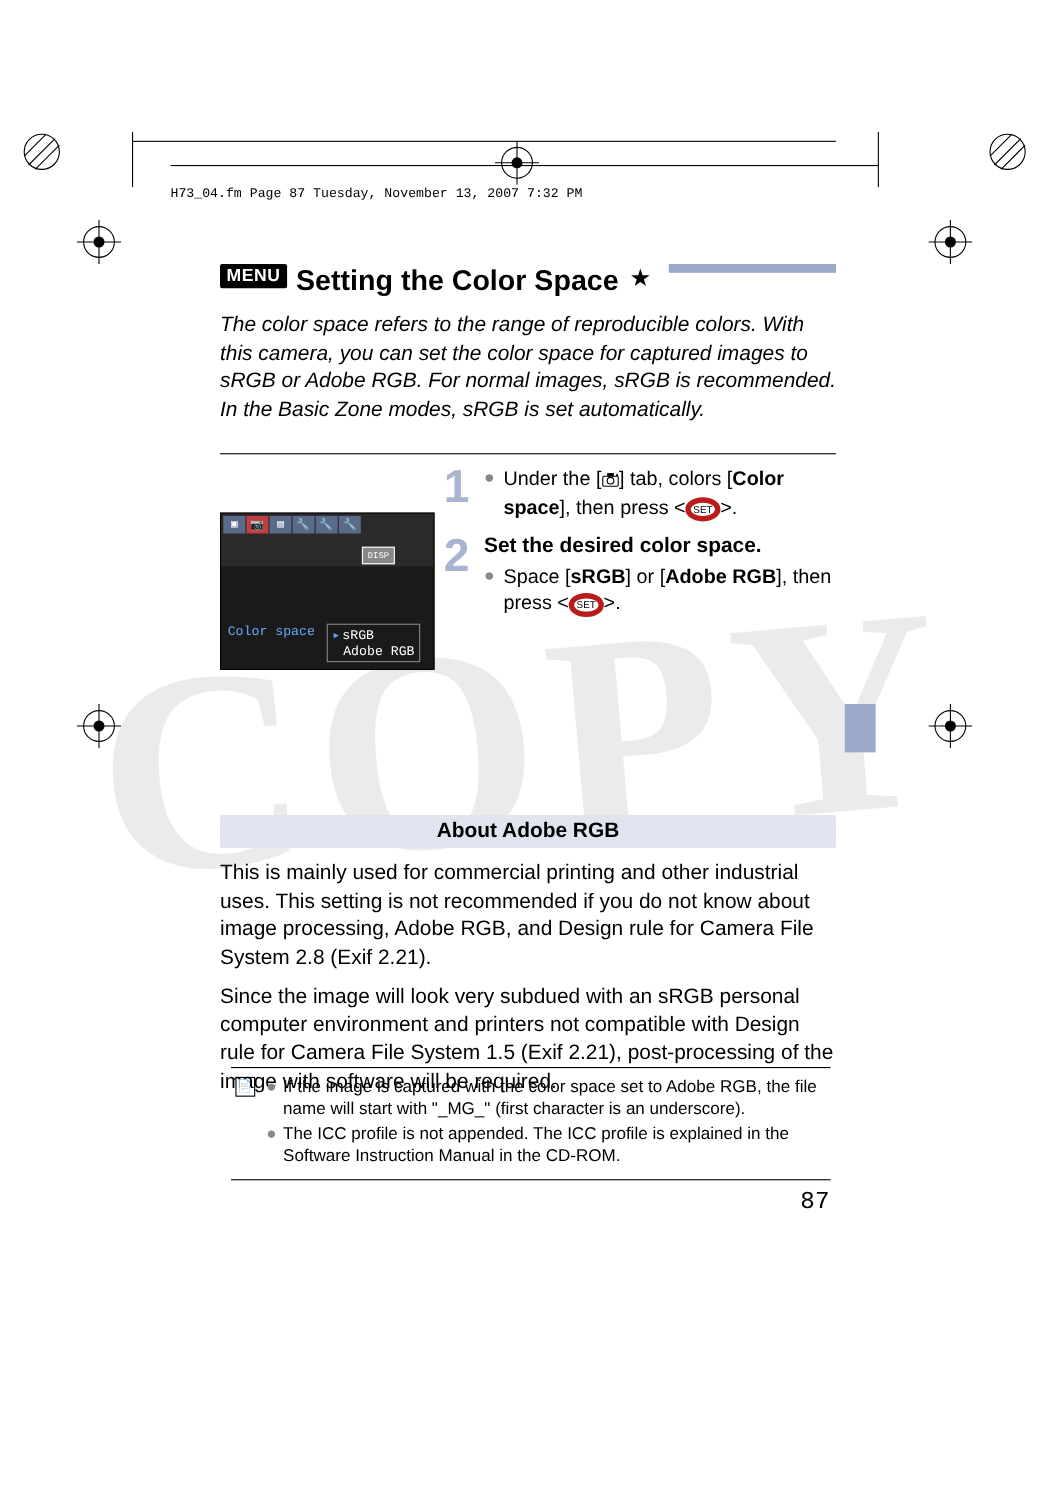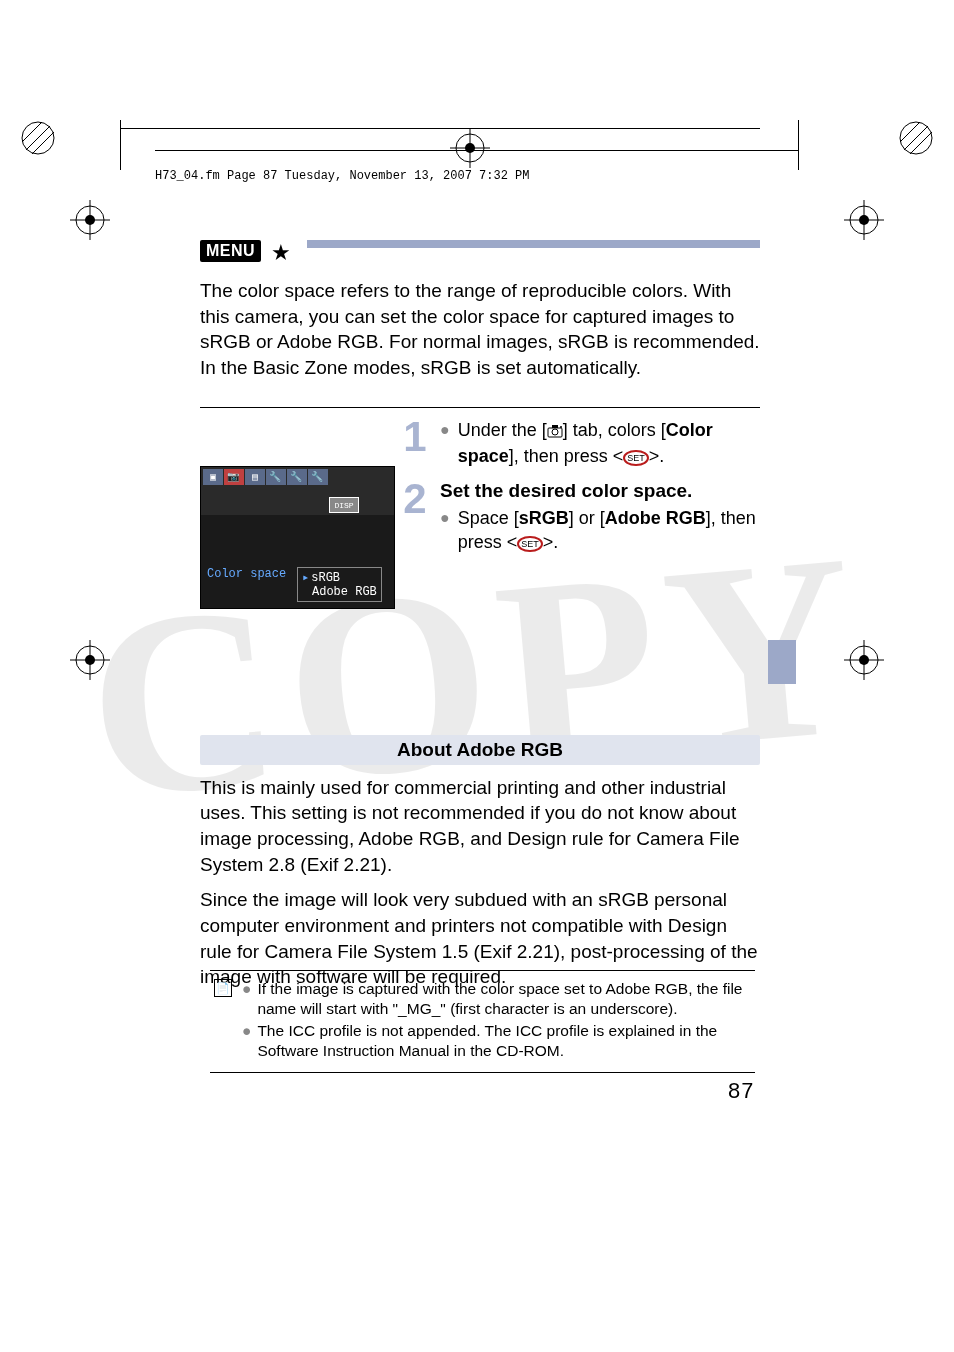--- a/index.html
+++ b/index.html
@@ -64,20 +64,21 @@
   .title-bar {
     flex: 1;
     height: 8px;
     background: #9ca8c8;
     margin-left: 8px;
   }
   .intro {
     font-size: 19px;
     line-height: 1.35;
     margin-bottom: 26px;
+    font-style: italic;
   }
   .hr { border-top: 0.5px solid #000; margin: 8px 0 10px 0; }
   .steps { }
   .step {
     display: flex;
     gap: 10px;
     margin-bottom: 12px;
   }
   .step-num {
     font-size: 42px;
@@ -105,21 +106,21 @@
     line-height: 1.5;
   }
   .step-bullet .txt { flex: 1; }
   .step-bullet .txt b { font-weight: bold; }
   .icon-inline {
     display: inline-block;
     vertical-align: -2px;
   }
   .set-icon {
     display: inline-block;
-    border: 2px solid #b91c1c;
+    border: 5px solid #b91c1c;
     border-radius: 50%;
     font-size: 9px;
     padding: 0px 2px;
     line-height: 12px;
     vertical-align: 1px;
   }
   .screenshot {
     position: absolute;
     left: 200px;
     top: 466px;
@@ -286,20 +287,21 @@
 
   <div style="position:absolute; left:120px; top:128px; width:640px; height:1px; border-top:0.5px solid #000"></div>
   <div style="position:absolute; left:120px; top:120px; width:1px; height:50px; border-left:0.5px solid #000"></div>
   <div style="position:absolute; right:155px; top:120px; width:1px; height:50px; border-left:0.5px solid #000"></div>
 
   <div class="header-line">H73_04.fm  Page 87  Tuesday, November 13, 2007  7:32 PM</div>
 
   <div class="page-body">
     <div class="title-row">
       <span class="menu-badge">MENU</span>
+      <span class="title-text">Setting the Color Space</span>
       <span class="star-icon">★</span>
       <span class="title-bar"></span>
     </div>
 
     <div class="intro">The color space refers to the range of reproducible colors. With this camera, you can set the color space for captured images to sRGB or Adobe RGB. For normal images, sRGB is recommended. In the Basic Zone modes, sRGB is set automatically.</div>
     <div class="hr"></div>
 
     <div class="steps" style="margin-left:200px;">
       <div class="step">
         <div class="step-num">1</div>

